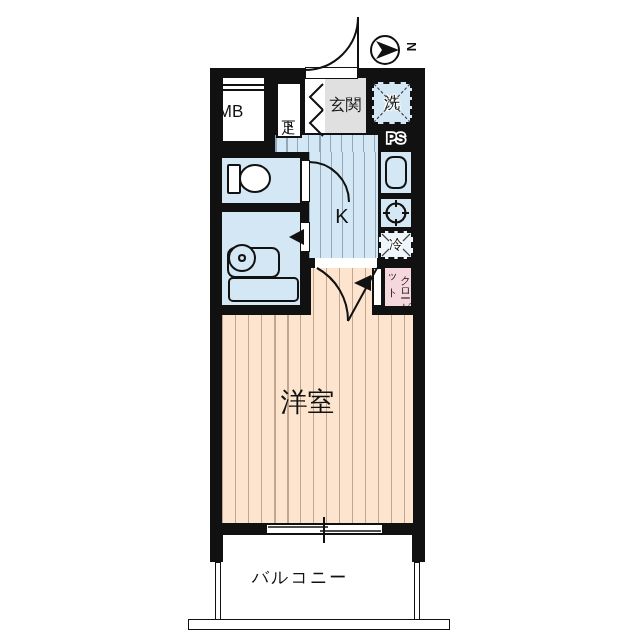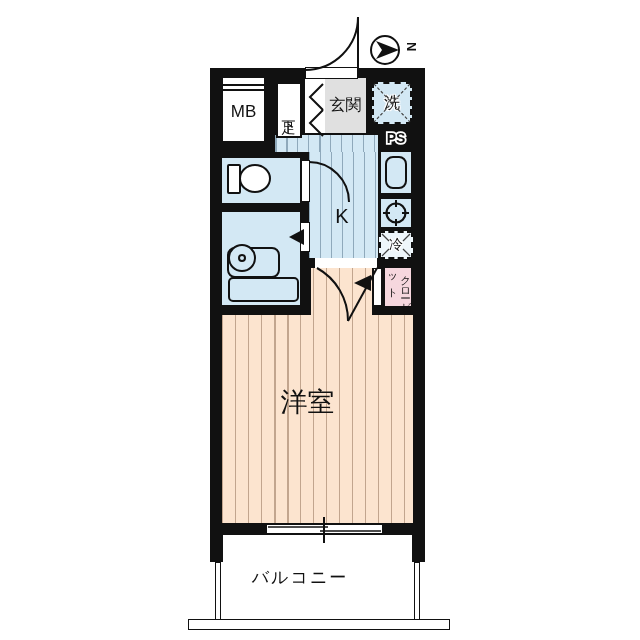--- a/index.html
+++ b/index.html
@@ -27,21 +27,21 @@
   <div class="abs wall" style="left:210px;top:268px;width:101px;height:47px;"></div>
   <div class="abs wall" style="left:372px;top:258px;width:53px;height:57px;"></div>
   <div class="abs wall" style="left:300px;top:258px;width:78px;height:10px;"></div>
 
   <div class="abs stripes-k" style="left:275px;top:135px;width:103px;height:17px;"></div>
   <div class="abs stripes-k" style="left:309px;top:152px;width:69px;height:106px;"></div>
 
   <div class="abs" style="left:221px;top:76px;width:45px;height:67px;background:#fff;border:2px solid #111;"></div>
   <div class="abs" style="left:223px;top:84px;width:41px;height:2px;background:#111;"></div>
   <div class="abs" style="left:223px;top:89px;width:41px;height:2px;background:#111;"></div>
-  <div class="abs label" style="left:221px;top:100px;width:45px;height:24px;font-size:17px;">
+  <div class="abs label" style="left:208px;top:100px;width:45px;height:24px;font-size:17px;">
     <span>MB</span>
   </div>
 
   <div class="abs" style="left:276px;top:82px;width:26px;height:56px;background:#fff;border:2px solid #111;"></div>
   <div class="abs label vtext" style="left:278px;top:86px;width:22px;height:48px;font-size:14px;">下足</div>
 
   <div class="abs" style="left:303px;top:76px;width:65px;height:59px;background:#e0e0e0;border:2px solid #111;"></div>
   <div class="abs" style="left:305px;top:78px;width:20px;height:55px;background:#fff;"></div>
   <div class="abs label" style="left:323px;top:94px;width:45px;height:22px;font-size:16px;">
     <span>玄関</span>

